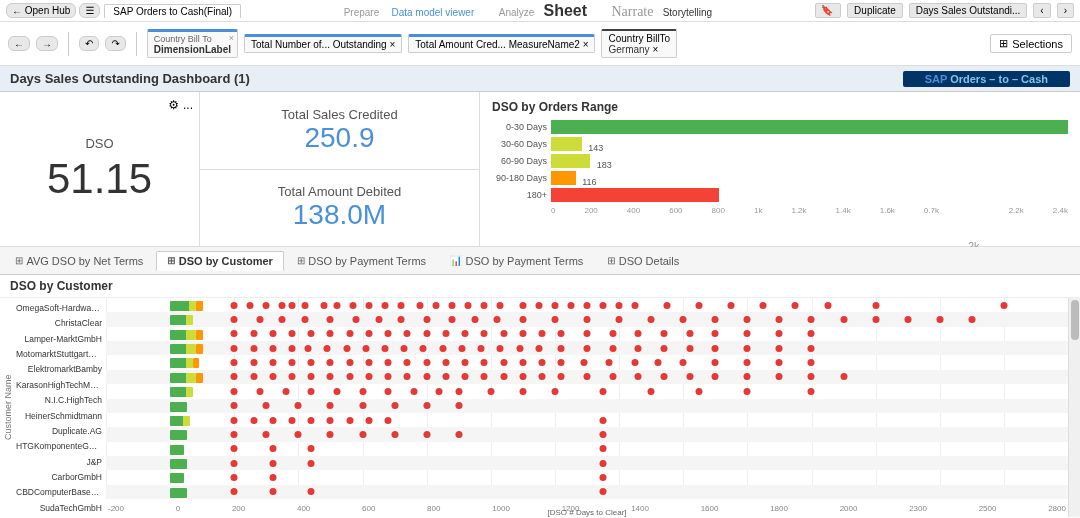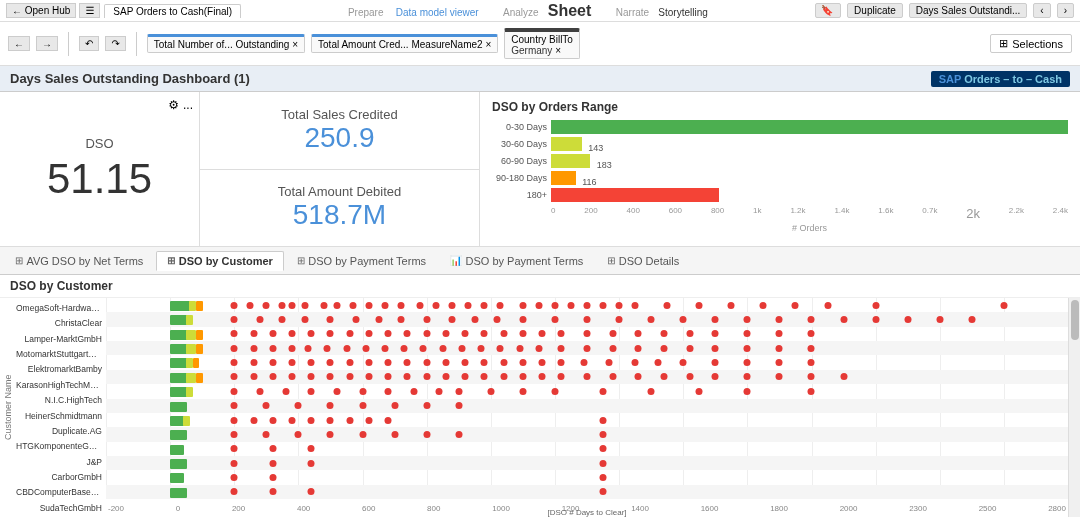--- a/index.html
+++ b/index.html
@@ -9,21 +9,21 @@
     .toolbar {
       background: #fff;
       border-bottom: 1px solid #ddd;
       height: 22px;
       display: flex;
       align-items: center;
       padding: 0 6px;
       gap: 4px;
     }
     .toolbar-nav { display: flex; align-items: center; gap: 3px; }
-    .nav-btn { background: #e8e8e8; border: 1px solid #ccc; border-radius: 0; font-size: 10px; padding: 1px 5px; cursor: pointer; }
+    .nav-btn { background: #e8e8e8; border: 1px solid #ccc; border-radius: 6px; font-size: 10px; padding: 1px 5px; cursor: pointer; }
     .toolbar-tab { background: #fff; border: 1px solid #ccc; border-radius: 2px 2px 0 0; font-size: 10px; padding: 1px 8px; cursor: pointer; }
     .toolbar-tab.active { background: #fff; border-bottom: none; }
     .toolbar-center { flex: 1; text-align: center; font-size: 11px; color: #333; }
     .toolbar-right { display: flex; align-items: center; gap: 6px; }
     .toolbar-right button { background: #e8e8e8; border: 1px solid #ccc; border-radius: 2px; font-size: 10px; padding: 1px 6px; cursor: pointer; }
 
     
     .toolbar2 {
       background: #fff;
       border-bottom: 1px solid #ddd;
@@ -38,38 +38,38 @@
       border-radius: 2px;
       background: #f9f9f9;
       padding: 2px 6px;
       font-size: 10px;
       cursor: pointer;
       position: relative;
     }
     .dim-label { border-top: 3px solid #4A90D9; }
     .measure-label { border-top: 3px solid #4A90D9; }
     .measure2-label { border-top: 3px solid #4A90D9; }
-    .country-label { border-top: 4px solid #404040; }
+    .country-label { border-top: 2px solid #404040; }
     .dim-label .label-top { font-size: 9px; color: #666; display: block; }
     .dim-label .label-main { font-size: 10px; font-weight: bold; color: #333; display: block; }
     .dim-label .close-x { position: absolute; top: 1px; right: 3px; font-size: 9px; color: #999; cursor: pointer; }
     .toolbar2-right { margin-left: auto; display: flex; align-items: center; }
     .selections-btn { background: #fff; border: 1px solid #ccc; border-radius: 2px; padding: 2px 8px; font-size: 11px; cursor: pointer; display: flex; align-items: center; gap: 4px; }
 
     
     .dash-title-bar {
       background: #e8eef5;
       border-bottom: 1px solid #ccc;
       height: 26px;
       display: flex;
       align-items: center;
       padding: 0 10px;
     }
     .dash-title { font-size: 13px; font-weight: bold; color: #333; }
-    .sap-logo { margin-left: auto; background: #003366; color: #fff; font-size: 11px; font-weight: bold; padding: 2px 8px; border-radius: 2px; }
+    .sap-logo { margin-left: auto; background: #003366; color: #fff; font-size: 11px; font-weight: bold; padding: 2px 22px; border-radius: 2px; }
     .sap-logo span { color: #4A90D9; }
 
     
     .dashboard-content {
       display: flex;
       flex-direction: column;
       height: calc(518px - 22px - 44px - 26px);
     }
 
     
@@ -320,40 +320,45 @@
   <div class="toolbar-tab active">SAP Orders to Cash(Final)</div>
   <div class="toolbar-center">
     <span style="color:#999;font-size:10px;">Prepare</span>
     &nbsp;&nbsp;
     <span style="color:#4A90D9;font-size:10px;cursor:pointer;">Data model viewer</span>
     &nbsp;&nbsp;&nbsp;&nbsp;&nbsp;&nbsp;
     <span style="color:#999;font-size:10px;">Analyze</span>
     &nbsp;
     <span style="color:#333;font-size:16px;font-weight:bold;cursor:pointer;">Sheet</span>
     &nbsp;&nbsp;&nbsp;&nbsp;&nbsp;&nbsp;
-    <span style="color:#999;font-size:10px;">Narrate</span>
+    <span style="color:#999;font-size:14px;font-family:Liberation Serif, serif;">Narrate</span>
     &nbsp;
     <span style="color:#333;font-size:10px;cursor:pointer;">Storytelling</span>
   </div>
   <div class="toolbar-right">
     <button class="nav-btn">🔖</button>
     <button class="nav-btn">Duplicate</button>
     <button class="nav-btn">Days Sales Outstandi...</button>
     <button class="nav-btn">‹</button>
     <button class="nav-btn">›</button>
   </div>
 </div>
 
 <div class="toolbar2">
   <div class="nav-btn">←</div>
   <div class="nav-btn">→</div>
   <div style="width:1px;background:#ccc;height:24px;margin:0 4px;"></div>
   <div class="nav-btn">↶</div>
   <div class="nav-btn">↷</div>
   <div style="width:1px;background:#ccc;height:24px;margin:0 4px;"></div>
+  <div class="dim-label">
+    <span class="label-top">Country Bill To</span>
+    <span class="label-main">DimensionLabel</span>
+    <span class="close-x">×</span>
+  </div>
   <div class="measure-label">
     <span class="label-top">Total Number of...</span>
     <span class="label-main">Outstanding</span>
     <span class="close-x">×</span>
   </div>
   <div class="measure2-label">
     <span class="label-top">Total Amount Cred...</span>
     <span class="label-main">MeasureName2</span>
     <span class="close-x">×</span>
   </div>
@@ -393,21 +398,21 @@
       <div class="dso-value">51.15</div>
     </div>
 
     <div class="credits-card">
       <div class="credits-top">
         <div class="credit-label">Total Sales Credited</div>
         <div class="credit-value">250.9</div>
       </div>
       <div class="credits-bottom">
         <div class="credit-label">Total Amount Debited</div>
-        <div class="credit-value">518.7M</div>
+        <div class="credit-value">138.0M</div>
       </div>
     </div>
 
     <div class="dso-orders-card">
       <div class="card-title">DSO by Orders Range</div>
       <div class="bar-chart" id="bar-chart-container">
           <div class="bar-row">
     <div class="bar-row-label">0-30 Days</div>
     <div class="bar-container">
       <div class="bar" style="width:100%;background:#4CAF50;"></div>
@@ -447,21 +452,21 @@
           <span style="font-size: 8px; color: rgb(153, 153, 153);">0</span>
           <span style="font-size: 8px; color: rgb(153, 153, 153);">200</span>
           <span style="font-size: 8px; color: rgb(153, 153, 153);">400</span>
           <span style="font-size: 8px; color: rgb(153, 153, 153);">600</span>
           <span style="font-size: 8px; color: rgb(153, 153, 153);">800</span>
           <span style="font-size: 8px; color: rgb(153, 153, 153);">1k</span>
           <span style="font-size: 8px; color: rgb(153, 153, 153);">1.2k</span>
           <span style="font-size: 8px; color: rgb(153, 153, 153);">1.4k</span>
           <span style="font-size: 8px; color: rgb(153, 153, 153);">1.6k</span>
           <span style="font-size: 8px; color: rgb(153, 153, 153);">0.7k</span>
-          <span style="font-size: 13px; color: rgb(153, 153, 153);">2k</span>
+          <span style="font-size: 11px; color: rgb(153, 153, 153); margin-top: 34px;">2k</span>
           <span style="font-size: 8px; color: rgb(153, 153, 153);">2.2k</span>
           <span style="font-size: 8px; color: rgb(153, 153, 153);">2.4k</span>
         </div>
       <div class="x-label"># Orders</div>
     </div>
   </div>
 
   <div class="tab-row" id="tab-row-container">
       <div class="tab-item">
         <span class="tab-icon">⊞</span>

